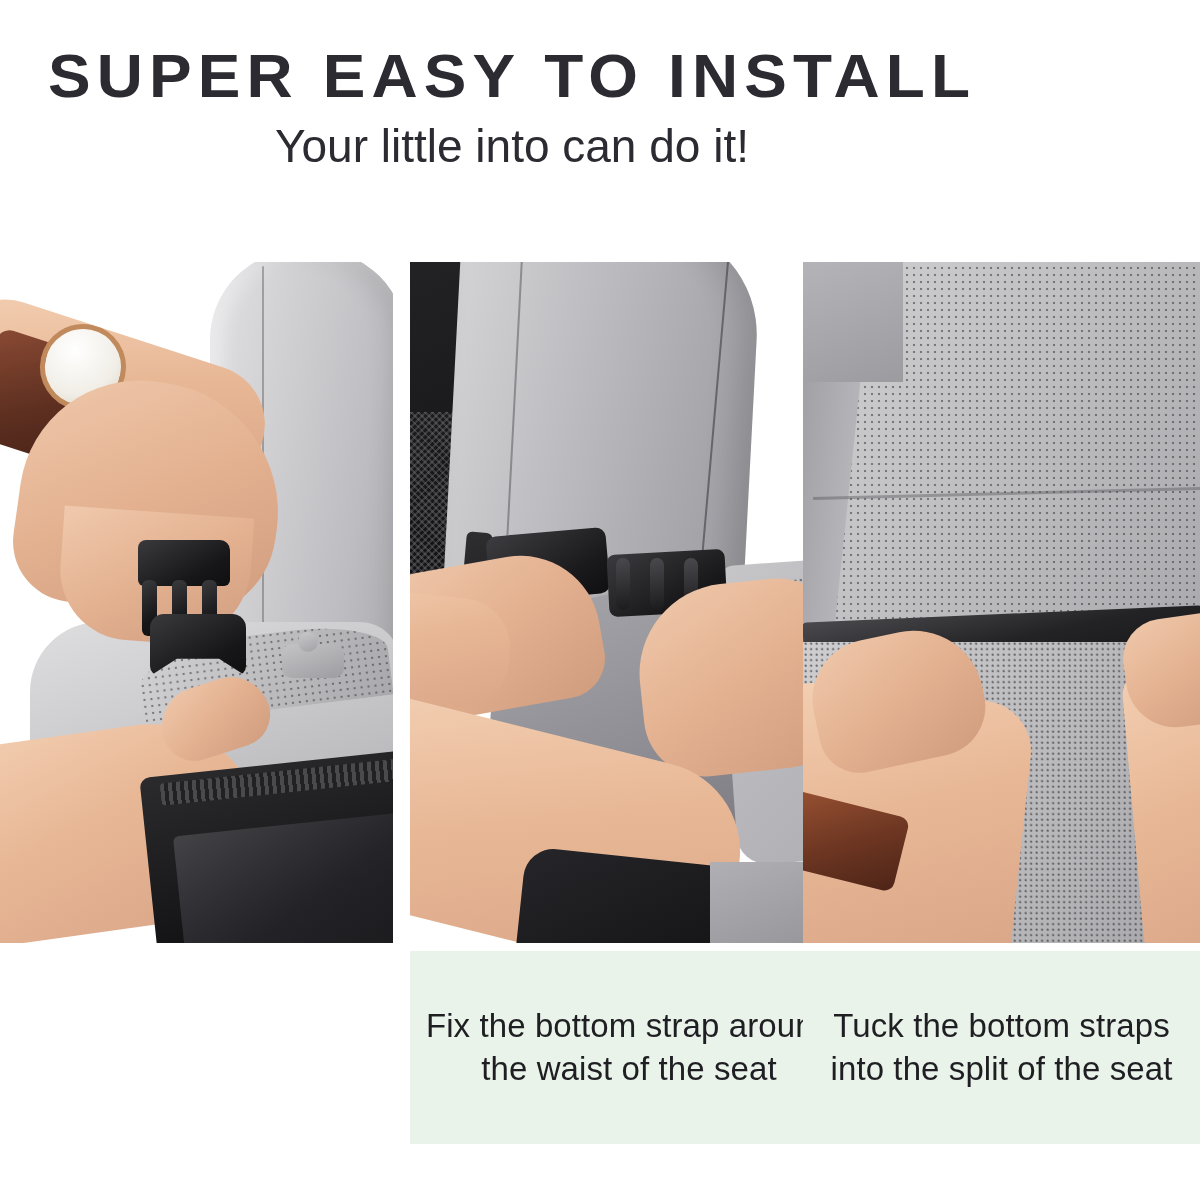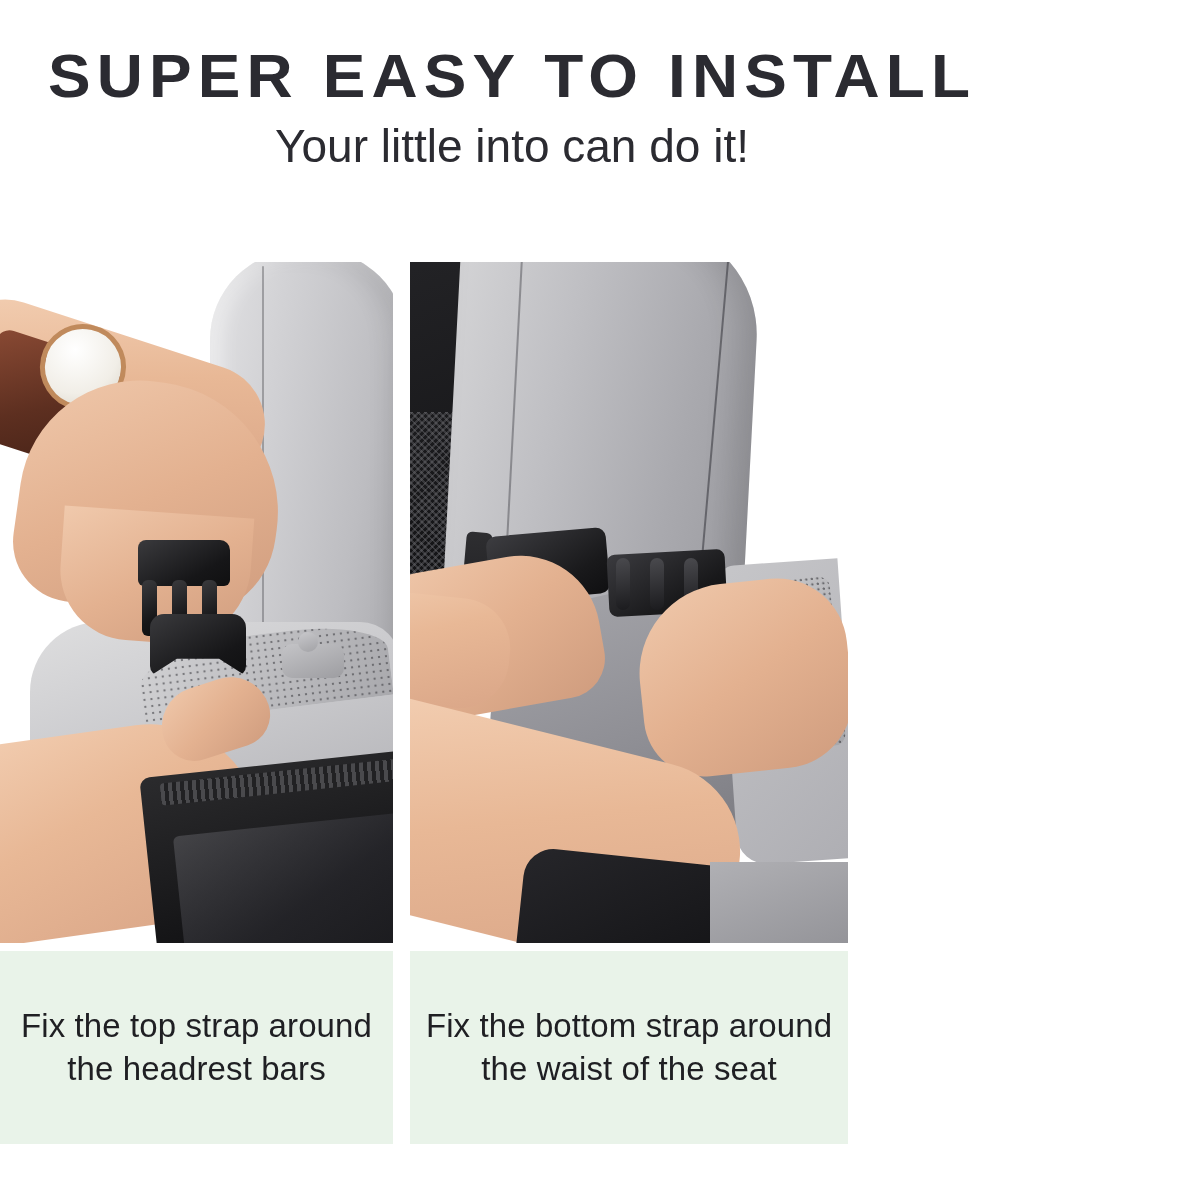--- a/index.html
+++ b/index.html
@@ -405,23 +405,20 @@
 
           <div class="p1-buckle2 blackplastic"></div>
           <div class="p1-lowerhand skin"></div>
           <div class="p1-thumb skin2"></div>
 
           <div class="p1-pocket"></div>
           <div class="p1-zip"></div>
           <div class="p1-vinyl"></div>
         </div>
       </div>
-      <div class="caption">
-        <span class="caption-text">Fix the top strap around the headrest bars</span>
-      </div>
     </div>
 
     <div class="panel p2">
       <div class="photo">
         <div class="scene">
           <div class="p2-black"></div>
           <div class="p2-mesh"></div>
 
           <div class="p2-seatback"></div>
           <div class="p2-seam1"></div>
@@ -446,15 +443,37 @@
 
           <div class="p2-floorblack"></div>
           <div class="p2-greypanel"></div>
         </div>
       </div>
       <div class="caption">
         <span class="caption-text">Fix the bottom strap around the waist of the seat</span>
       </div>
     </div>
 
+    <div class="panel p3">
+      <div class="photo">
+        <div class="scene">
+          <div class="p3-backrest perf"></div>
+          <div class="p3-edge"></div>
+          <div class="p3-greytop"></div>
+          <div class="p3-darkgap"></div>
+          <div class="p3-cushion perf-fine"></div>
+          <div class="p3-cushionseam"></div>
+
+          <div class="p3-armL skin"></div>
+          <div class="p3-handL skin2"></div>
+          <div class="p3-beltL"></div>
+
+          <div class="p3-armR skin"></div>
+          <div class="p3-handR skin2"></div>
+        </div>
+      </div>
+      <div class="caption">
+        <span class="caption-text">Tuck the bottom straps into the split of the seat</span>
+      </div>
+    </div>
 
   </div>
 </div>
 
 </body></html>

